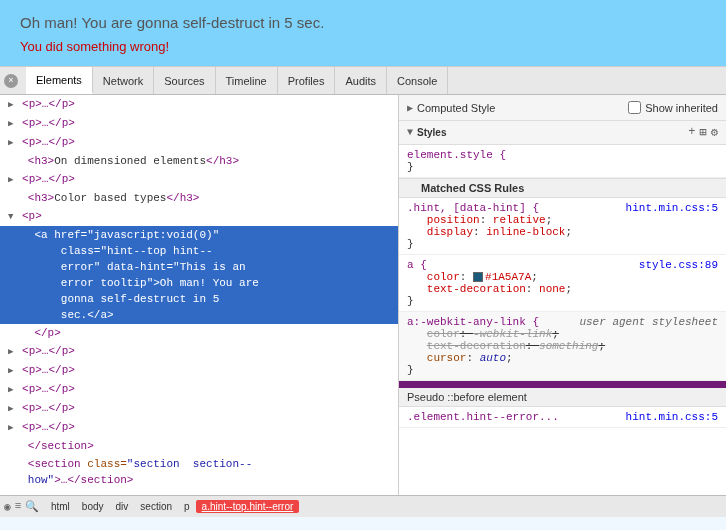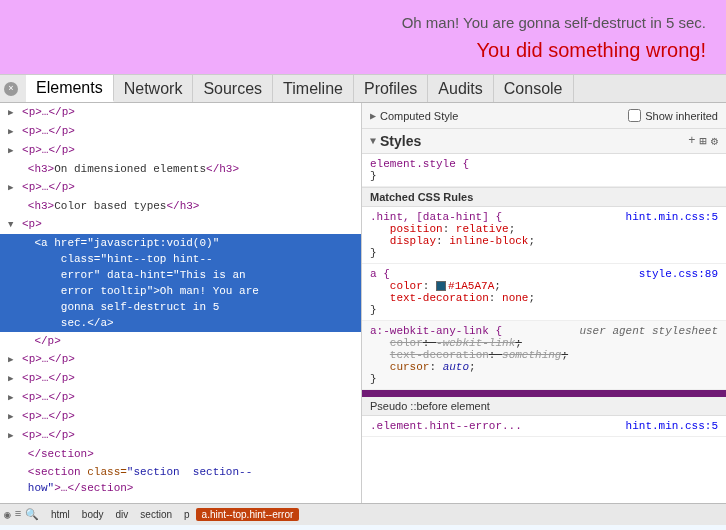--- a/index.html
+++ b/index.html
@@ -1,32 +1,32 @@
 <!DOCTYPE html>
 <html><head>
   <meta charset="utf-8">
   <style>
     * { margin: 0; padding: 0; box-sizing: border-box; }
     body { font-family: 'Menlo', 'Monaco', 'Courier New', monospace; font-size: 11px; background: #f0f8ff; width: 726px; height: 530px; overflow: hidden; }
 
     
     #preview-area {
-      background: #f0abfc;
-      text-align: right;
+      background: #7dd3fc;
+      text-align: left;
       padding: 14px 20px 12px;
       border-bottom: 1px solid #ccc;
     }
     #preview-area .line1 {
       font-size: 15px;
       color: #555;
       font-family: Arial, sans-serif;
       margin-bottom: 8px;
     }
     #preview-area .line2 {
-      font-size: 20px;
+      font-size: 13px;
       color: #cc0000;
       font-family: Arial, sans-serif;
     }
 
     
     #devtools {
       display: flex;
       flex-direction: column;
       height: calc(530px - 80px);
       background: #fff;
@@ -46,21 +46,21 @@
       width: 14px; height: 14px;
       background: #999;
       border-radius: 50%;
       display: flex; align-items: center; justify-content: center;
       color: #fff; font-size: 9px;
       margin-right: 8px;
       cursor: pointer;
     }
     .tab {
       padding: 4px 10px;
-      font-size: 16px;
+      font-size: 11px;
       font-family: Arial, sans-serif;
       color: #333;
       cursor: pointer;
       border-right: 1px solid #ccc;
       height: 100%;
       display: flex;
       align-items: center;
     }
     .tab.active {
       background: #fff;
@@ -70,21 +70,21 @@
 
     
     #main-content {
       display: flex;
       flex: 1;
       overflow: hidden;
     }
 
     
     #dom-panel {
-      width: 362px;
+      width: 399px;
       border-right: 1px solid #ccc;
       overflow-y: auto;
       background: #fff;
       flex-shrink: 0;
     }
     .dom-line {
       padding: 1px 4px 1px 8px;
       color: #333;
       white-space: nowrap;
       line-height: 16px;
@@ -127,21 +127,21 @@
     .show-inherited input { margin-right: 4px; }
 
     
     #styles-header {
       display: flex;
       align-items: center;
       padding: 4px 8px;
       border-bottom: 1px solid #ddd;
       background: #f5f5f5;
     }
-    .styles-title { font-size: 14px; font-family: Arial, sans-serif; color: #333; font-weight: bold; }
+    .styles-title { font-size: 10px; font-family: Arial, sans-serif; color: #333; font-weight: bold; }
     .styles-icons { margin-left: auto; display: flex; gap: 4px; color: #666; font-size: 12px; }
 
     .css-rule {
       padding: 4px 8px;
       border-bottom: 1px solid #eee;
       font-size: 11px;
     }
     .css-selector { color: #881280; }
     .css-rule-source { float: right; color: #00e; cursor: pointer; }
     .css-prop { color: #994500; }
@@ -149,21 +149,21 @@
     .css-prop-red { color: #c00; }
     .css-value-red { color: #c00; }
     .css-strikethrough { text-decoration: line-through; color: #999; }
     .css-brace { color: #333; }
     .agent-rule { background: #f8f8f8; }
     .agent-label { color: #666; font-style: italic; }
 
     
     .section-header {
       background: #f0f0f0;
-      padding: 3px 8px;
+      padding: 3px 22px;
       font-size: 11px;
       font-family: Arial, sans-serif;
       color: #333;
       font-weight: bold;
       border-bottom: 1px solid #ddd;
       border-top: 1px solid #ddd;
     }
 
     
     .pseudo-header {
@@ -191,23 +191,24 @@
     .breadcrumb-icon { cursor: pointer; }
     .bc-item {
       padding: 1px 6px;
       font-size: 10px;
       font-family: Arial, sans-serif;
       color: #333;
       cursor: pointer;
       white-space: nowrap;
     }
     .bc-item.active {
-      background: #c2410c;
+      background: #ef4444;
       color: #fff;
       border-radius: 2px;
+      text-decoration: underline;
     }
     .color-swatch {
       display: inline-block;
       width: 10px; height: 10px;
       background: #1A5A7A;
       border: 1px solid #666;
       vertical-align: middle;
       margin-right: 2px;
     }
   </style>

